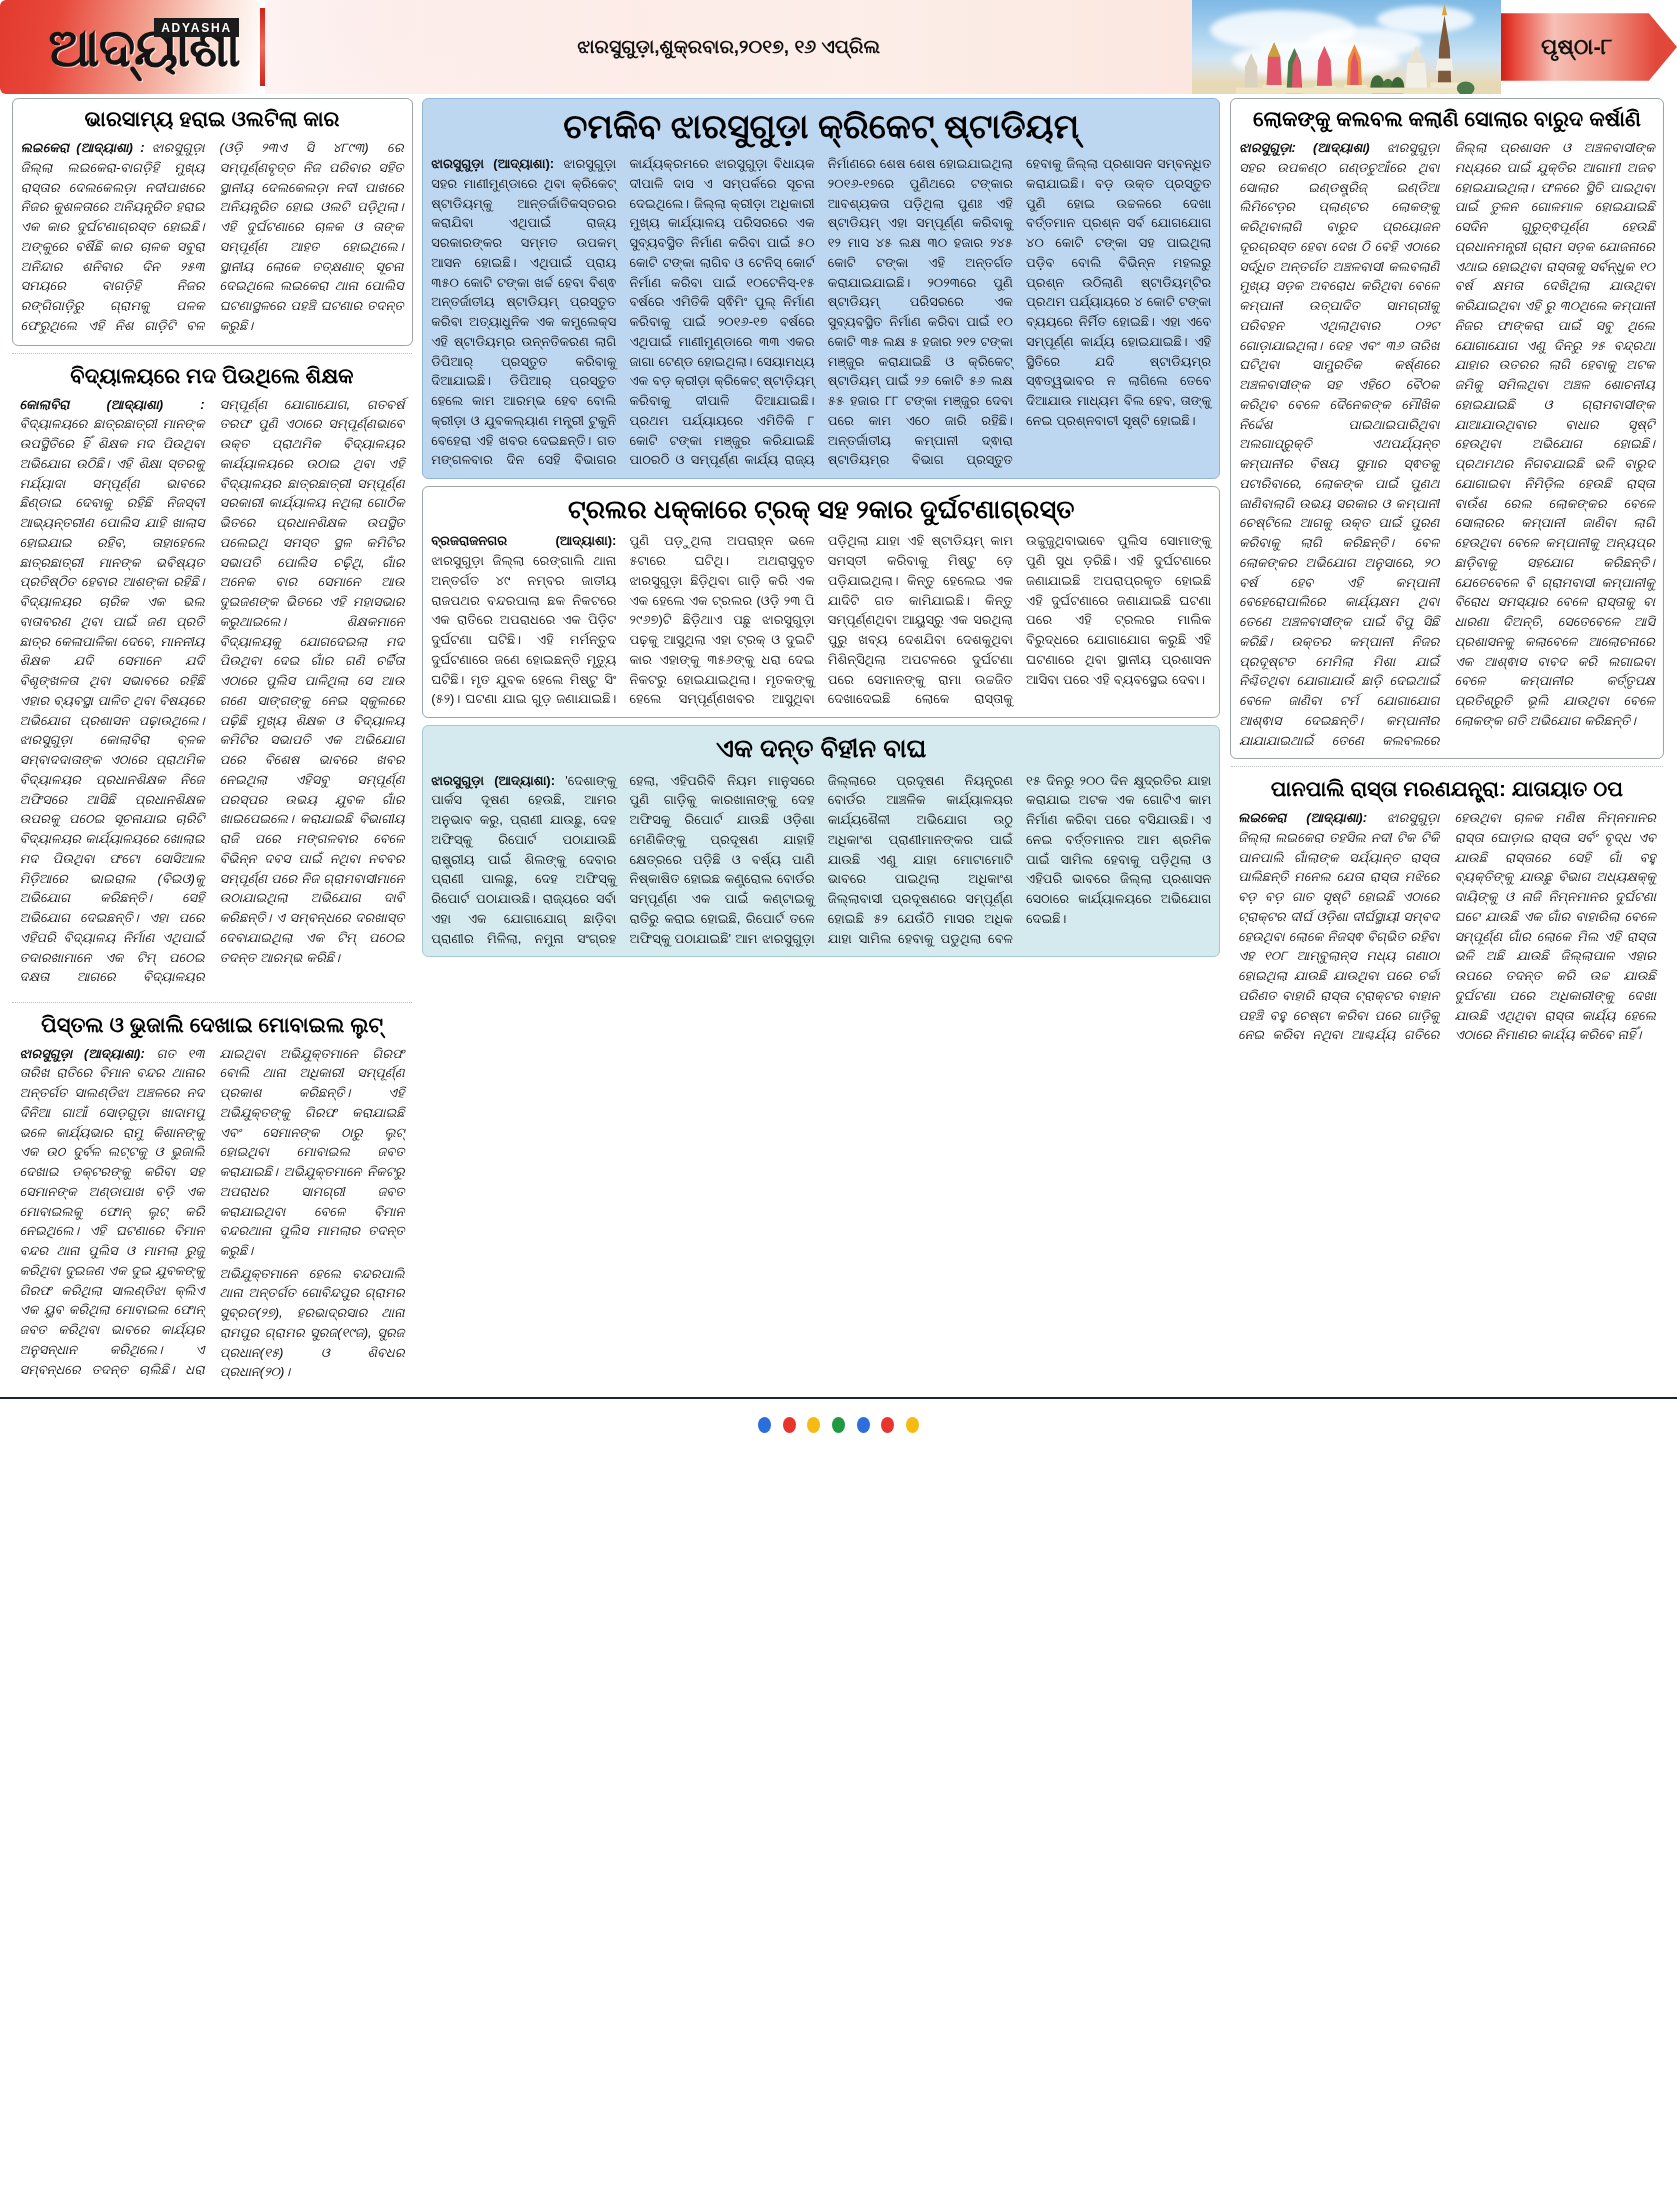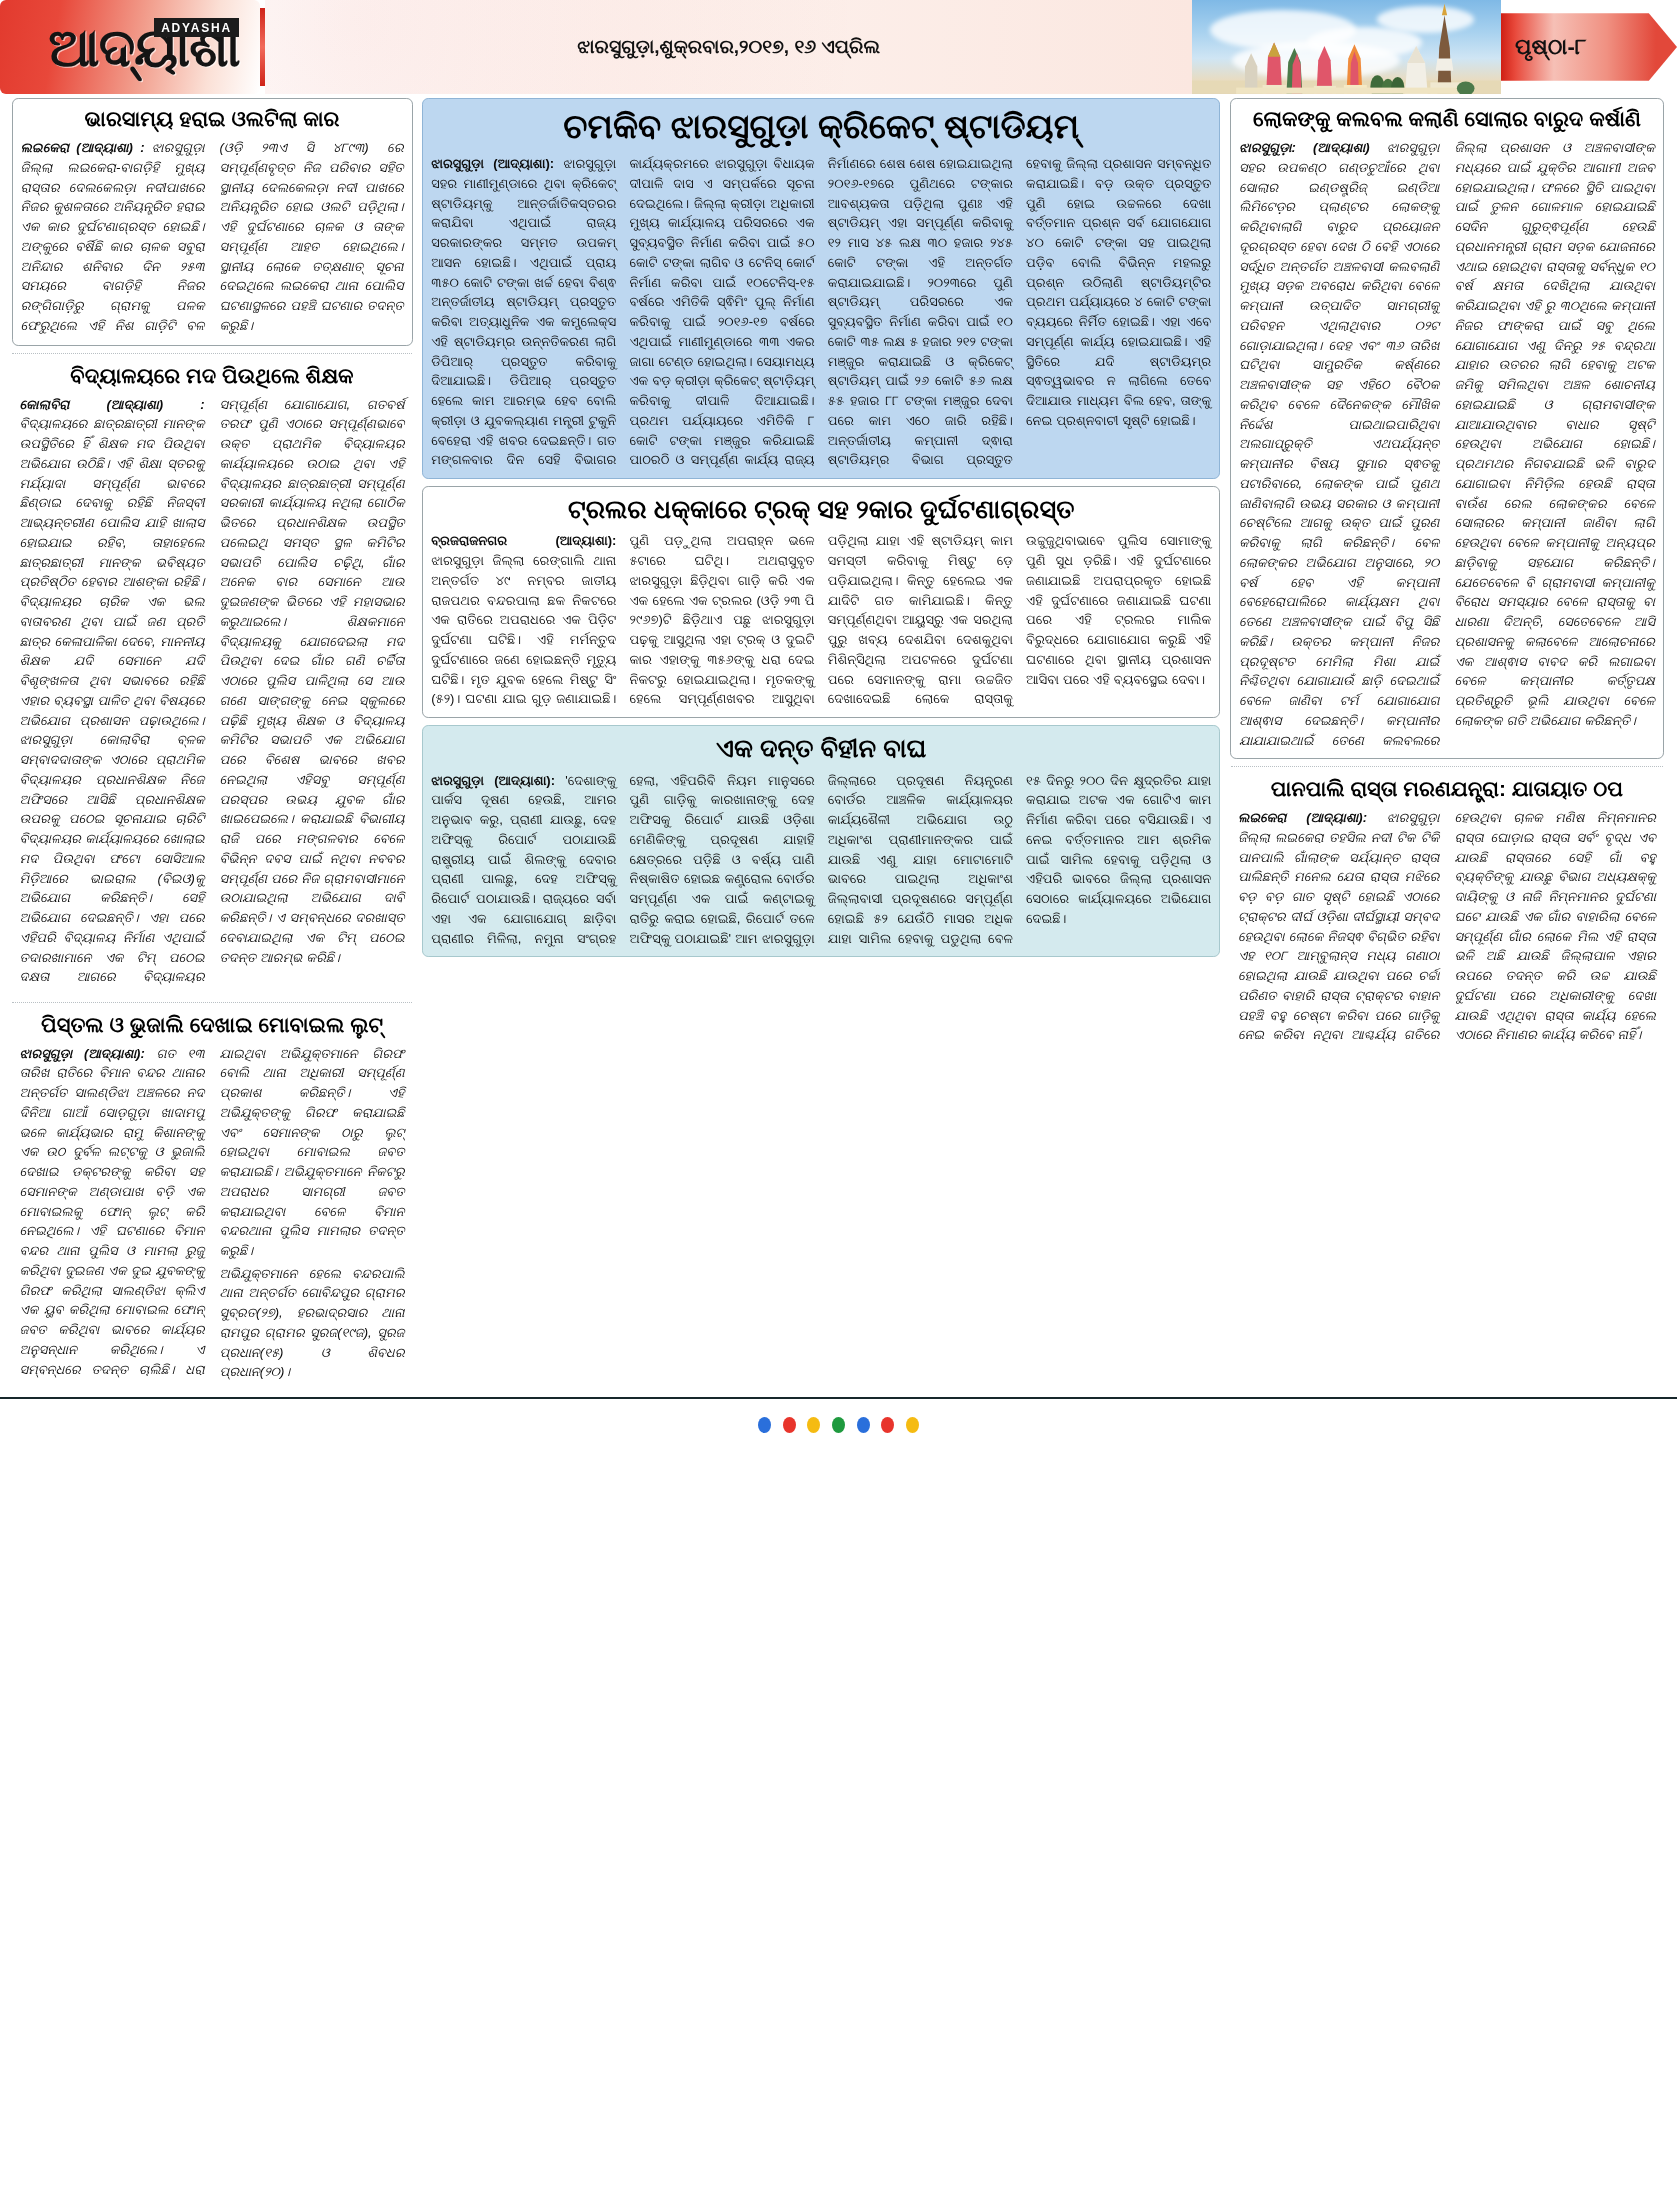--- a/index.html
+++ b/index.html
@@ -111,21 +111,21 @@
   .c3 { width: 168px; height: 37px; top: 42px; left: 40px; }
   .c4 { width: 97px; height: 26.5px; top: 6.2px; left: 185px; }
   .badge-arrow {
     width: 176px;
     position: relative;
     display: flex;
     align-items: center;
     background: linear-gradient(90deg,#cf1f14 0%, #e8493b 8%, #f6c0b6 30%, #f09182 60%, #e2483a 88%);
     clip-path: polygon(0 0, 84% 0, 100% 50%, 84% 100%, 0 100%);
     margin: 13.2px 0 13.2px 0;
-    padding-left: 14px;
+    padding-left: 40px;
   }
   .badge-arrow span { font-size: 22px; font-weight: bold; color: #111; }
 
   
   .sheet {
     width: 1450px;
     padding: 4.4px 11.5px 0 11.5px;
     background: #ffffff;
   }
   .columns {

